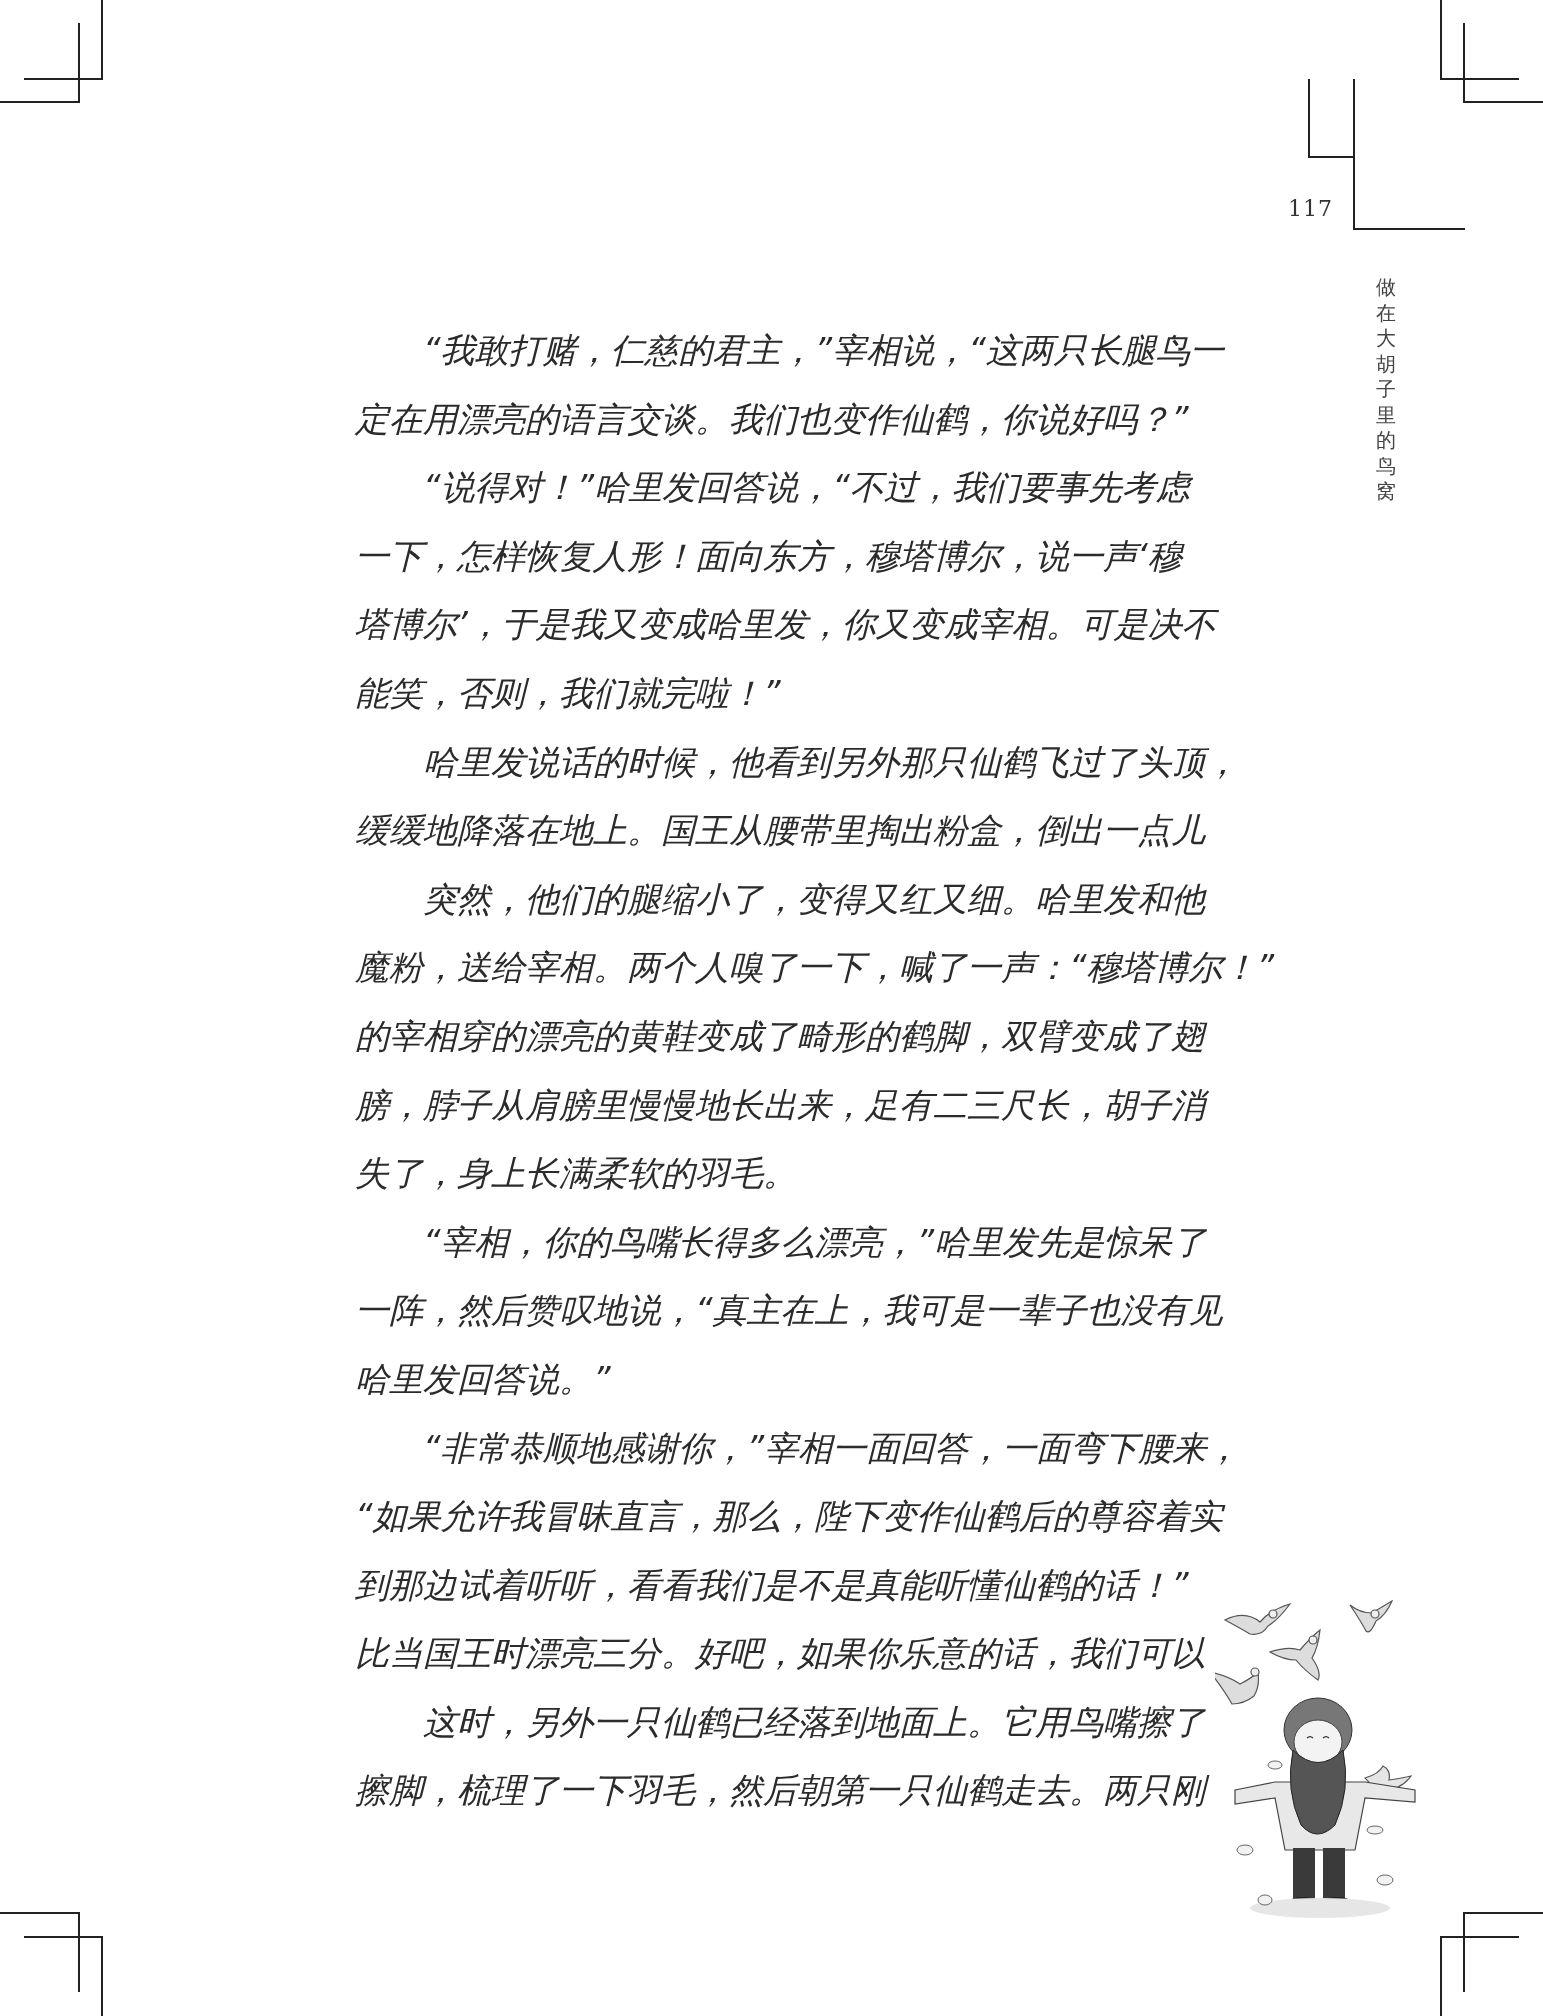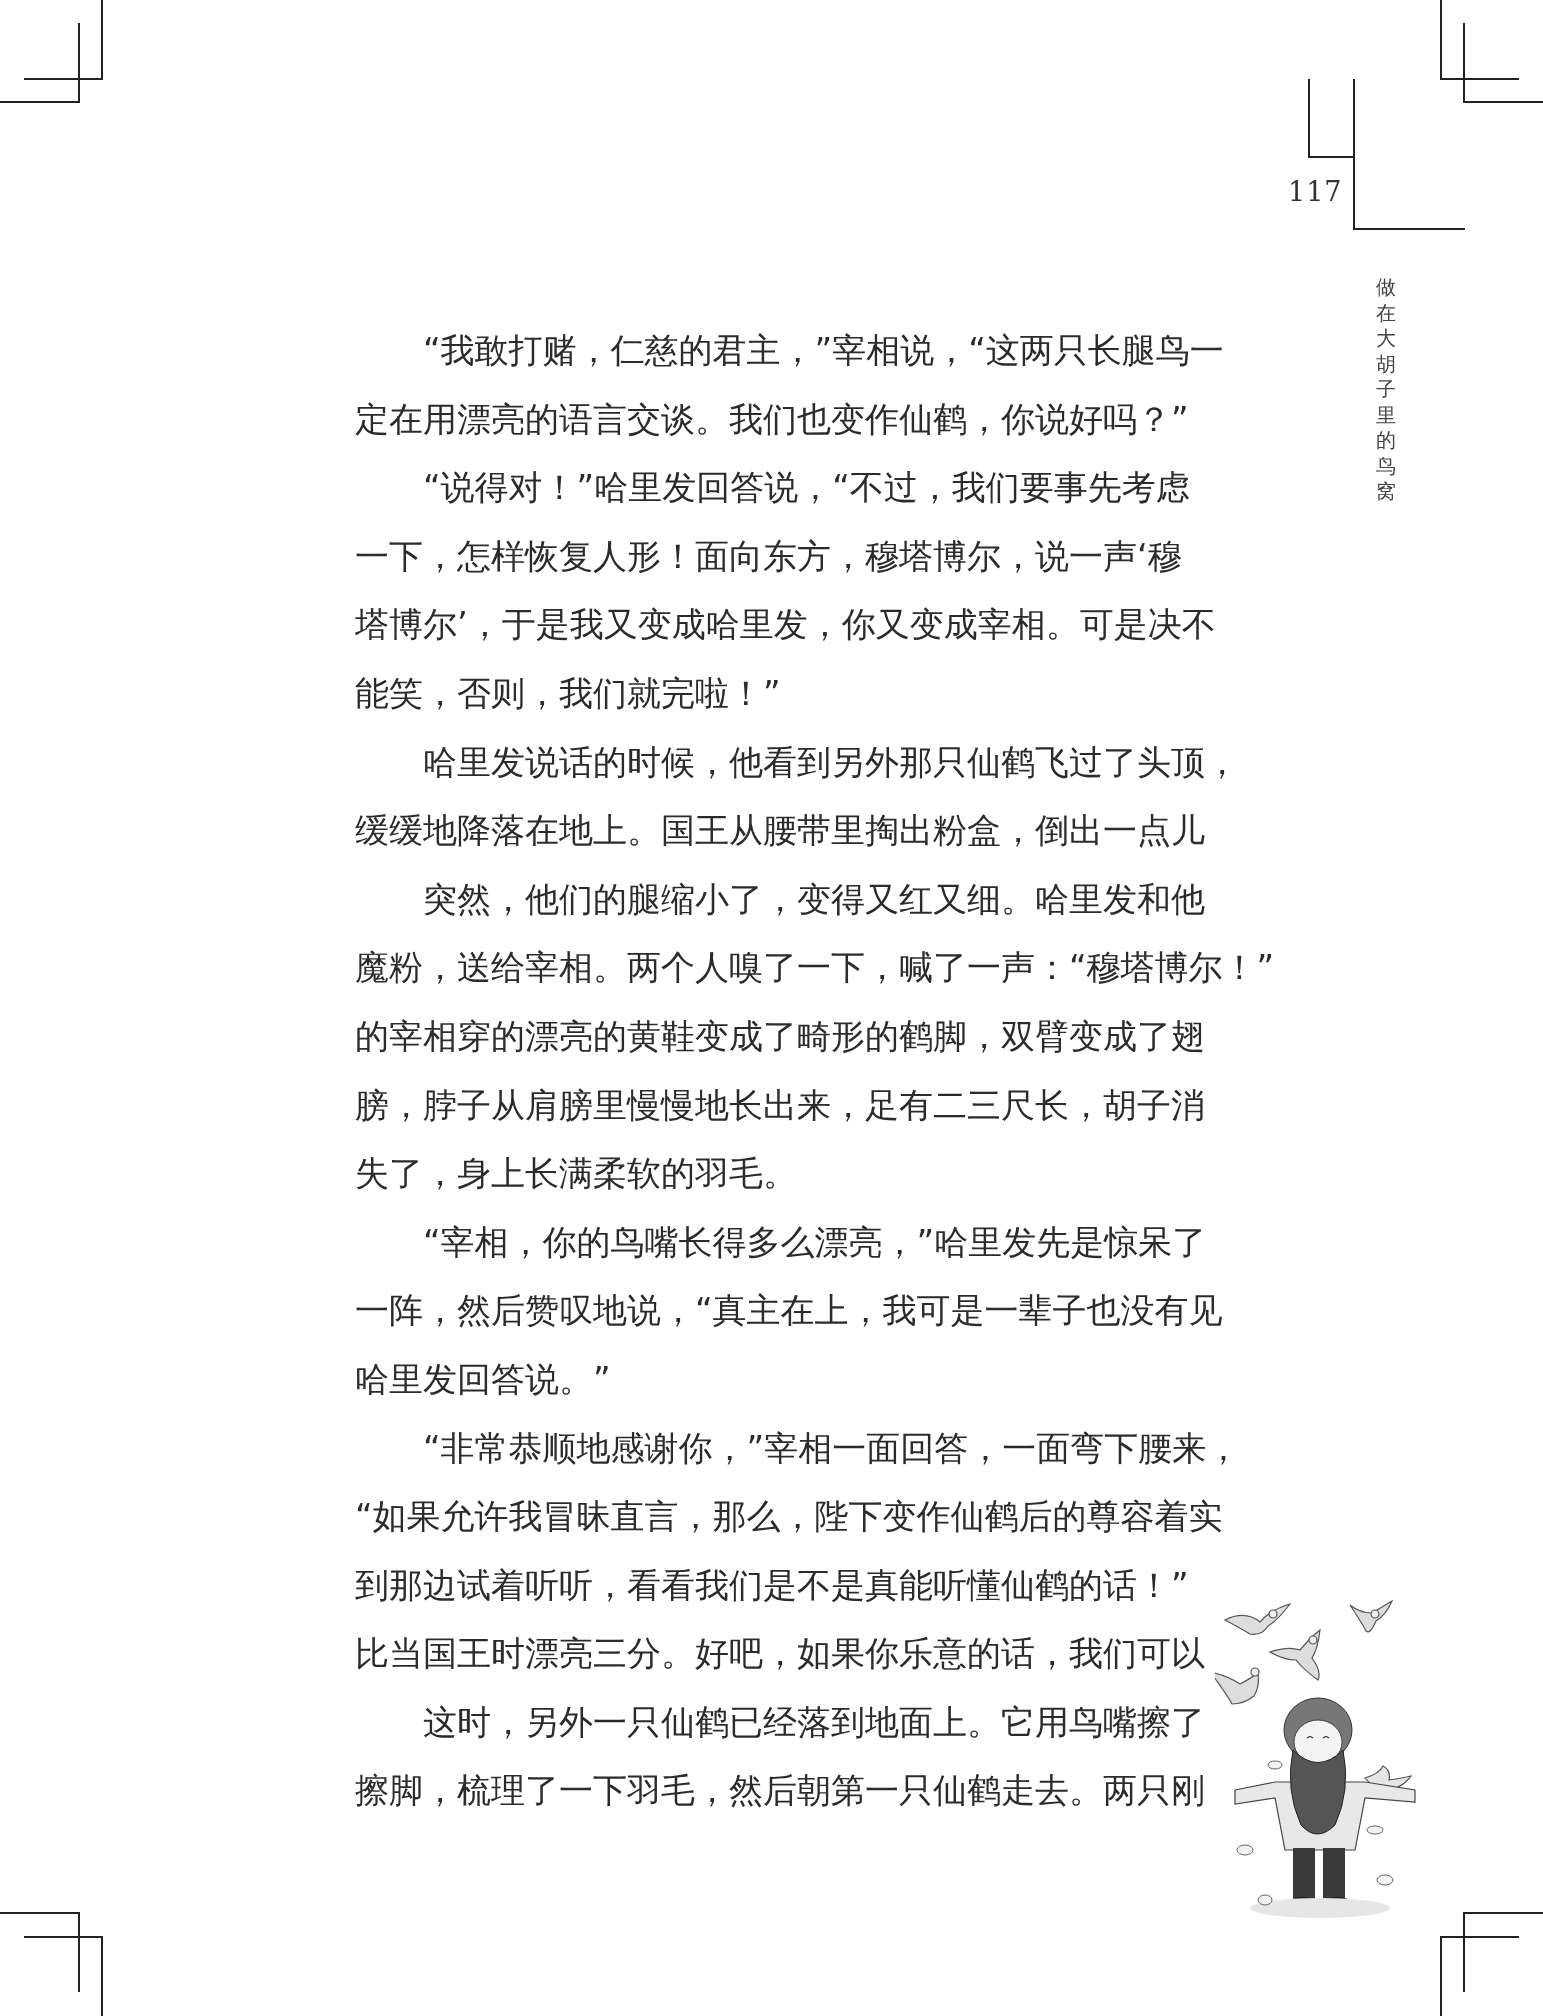--- a/index.html
+++ b/index.html
@@ -1,21 +1,21 @@
 <!DOCTYPE html>
 <html><head>
   <meta charset="utf-8">
   <style>
     html, body { margin: 0; padding: 0; background: #ffffff; }
     body { width: 1543px; height: 2016px; position: relative; overflow: hidden; font-family: "DejaVu Sans", sans-serif; color: #2a2a2a; }
     .mark { position: absolute; background: #222; }
-    .page-number { position: absolute; left: 1288px; top: 176px; font-family: "DejaVu Serif", serif; font-size: 27px; color: #333; letter-spacing: 1px; }
+    .page-number { position: absolute; left: 1288px; top: 196px; font-family: "DejaVu Serif", serif; font-size: 22px; color: #333; letter-spacing: 1px; }
     .running-title { position: absolute; left: 1371px; top: 275px; width: 30px; font-size: 20px; line-height: 25.5px; color: #444; text-align: center; }
     .running-title span { display: block; }
-    .body-text { position: absolute; left: 355px; top: 316px; width: 860px; font-size: 34px; line-height: 68.6px; color: #2b2b2b; }
+    .body-text { position: absolute; left: 355px; top: 316px; width: 860px; font-size: 34px; line-height: 68.6px; color: #2b2b2b; font-style: italic; }
     .line { display: block; white-space: nowrap; height: 68.6px; }
     .indent { padding-left: 68px; }
     .illustration { position: absolute; left: 1215px; top: 1600px; width: 220px; height: 320px; }
   </style>
 </head>
 <body>
 
 <div class="mark" style="left:101px;top:0;width:2px;height:79px;"></div>
 <div class="mark" style="left:24px;top:78px;width:79px;height:2px;"></div>
 <div class="mark" style="left:78px;top:23px;width:2px;height:80px;"></div>

